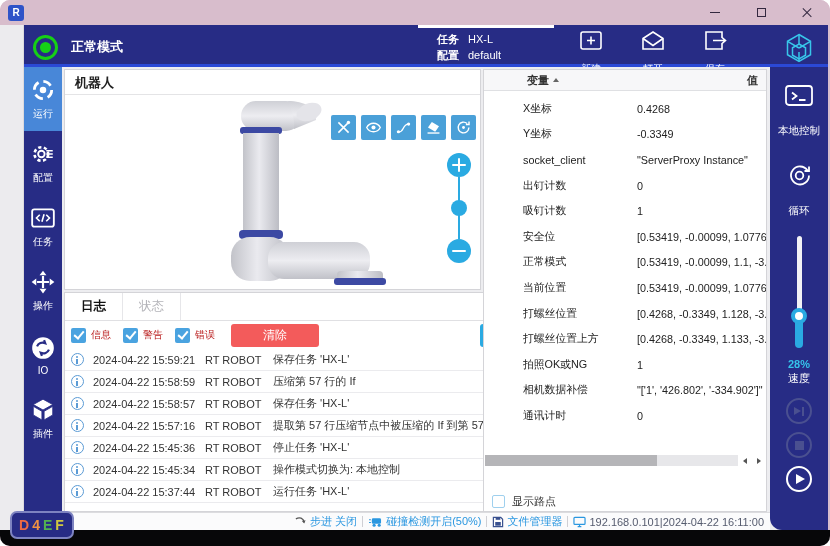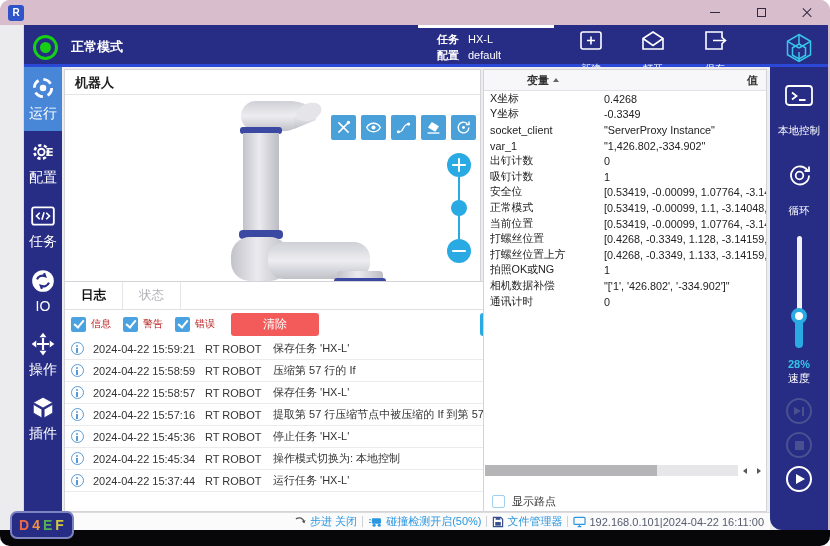--- a/index.html
+++ b/index.html
@@ -36,42 +36,42 @@
   .tc-value { font-weight:normal; }
   .topbar-buttons { position:absolute; left:545px; top:4px; display:flex; gap:18px; }
   .top-btn { width:44px; display:flex; flex-direction:column; align-items:center; color:#fff; cursor:default; }
   .top-btn svg { display:block; }
   .top-btn-label { font-size:10px; margin-top:10px;font-family:Liberation Serif, serif; }
   .brand-logo { position:absolute; right:13px; top:7px; }
 
   
   .remote-main { flex:1; display:flex; min-height:0; }
   .left-nav { width:38px; flex:none; background:#272c85; display:flex; flex-direction:column; }
-  .nav-item { height:64px; display:flex; flex-direction:column; align-items:center; justify-content:center; gap:4px; color:#fff; font-size:14px; cursor:default; }
+  .nav-item { height:64px; display:flex; flex-direction:column; align-items:center; justify-content:center; gap:4px; color:#fff; font-size:10px; cursor:default; }
   .nav-item.active { background:#4887d8; }
   .nav-item svg { display:block; }
 
   .content { flex:1; position:relative; min-width:0; background:#ededf0; }
 
   
   .robot-panel { position:absolute; left:2px; top:2px; width:417px; height:221px; background:#fff; border:1px solid #d4d4d8; }
   .rp-header { height:25px; line-height:25px; padding-left:10px; font-size:13px; font-weight:bold; color:#222; border-bottom:1px solid #e4e4e6; }
   .rp-view { position:relative; height:194px; overflow:hidden; }
   .robot-img { position:absolute; left:148px; top:4px; }
   .rp-toolbar { position:absolute; top:20px; right:4px; display:flex; gap:5px; }
   .tool-btn { width:25px; height:25px; background:#4aa0d8; border-radius:2px; display:flex; align-items:center; justify-content:center; cursor:default; }
   .rp-zoom { position:absolute; top:58px; right:8px; width:26px; display:flex; flex-direction:column; align-items:center; }
   .zbtn { width:24px; height:24px; border-radius:50%; background:#2aaae2; position:relative; flex:none; cursor:default; }
   .zbtn::before { content:""; position:absolute; left:5px; top:10.7px; width:14px; height:2.6px; background:#fff; border-radius:2px; }
   .zbtn.plus::after { content:""; position:absolute; left:10.7px; top:5px; width:2.6px; height:14px; background:#fff; border-radius:2px; }
   .zline { width:2.5px; height:25px; background:#2aaae2; }
   .zhandle { width:16px; height:16px; border-radius:50%; background:#2aaae2; margin:-2px 0; cursor:default; }
 
   
-  .log-panel { position:absolute; left:2px; top:214px; width:495px; bottom:18px; background:#fff; border:1px solid #d4d4d8; display:flex; flex-direction:column; overflow:hidden; }
+  .log-panel { position:absolute; left:2px; top:225px; width:495px; bottom:18px; background:#fff; border:1px solid #d4d4d8; display:flex; flex-direction:column; overflow:hidden; }
   .log-tabs { display:flex; height:28px; flex:none; border-bottom:1px solid #e0e0e3; }
   .log-tab { width:58px; text-align:center; line-height:27px; font-size:12.5px; border-right:1px solid #e6e6e9; cursor:default; }
   .log-tab.active { font-weight:bold; color:#111; }
   .log-tab.inactive { color:#b3b3b8; }
   .log-filters { display:flex; align-items:center; height:28px; flex:none; padding:0 6px; gap:5px; }
   .cb { width:15px; height:15px; background:#4aa3e0; border-radius:2px; position:relative; flex:none; cursor:default; }
   .cb::after { content:""; position:absolute; left:4.6px; top:1.6px; width:4px; height:8px; border:solid #fff; border-width:0 2px 2px 0; transform:rotate(40deg); }
   .filter-label { font-size:10px; color:#b91c1c; margin-right:7px; }
   .clear-btn { margin-left:4px; width:88px; height:23px; background:#f35b5b; color:#fff; font-size:12px; border-radius:3px; display:flex; align-items:center; justify-content:center; cursor:default; }
   .support-btn { margin-left:auto; height:23px; padding:0 12px; background:#2aaae2; color:#fff; font-size:12px; border-radius:3px; display:flex; align-items:center; justify-content:center; cursor:default; }
@@ -83,27 +83,27 @@
   .log-time { width:112px; flex:none; }
   .log-source { width:68px; flex:none; }
   .log-msg { flex:1; overflow:hidden; }
   .log-scrollbar { position:absolute; right:0; top:57px; bottom:0; width:13px; background:#f4f4f6; border-left:1px solid #e2e2e5; }
   .log-thumb { position:absolute; top:2px; left:2px; width:9px; height:24px; background:#dadadd; border:1px solid #c9c9cd; }
   .scroll-arrow { position:absolute; left:0; width:13px; height:11px; display:flex; align-items:center; justify-content:center; }
   .tri-up { width:0; height:0; border-left:3.5px solid transparent; border-right:3.5px solid transparent; border-bottom:4.5px solid #7a7a80; }
   .tri-down { width:0; height:0; border-left:3.5px solid transparent; border-right:3.5px solid transparent; border-top:4.5px solid #7a7a80; }
 
   
-  .vars-panel { position:absolute; left:421px; top:2px; right:3px; bottom:18px; background:#fff; border:1px solid #d4d4d8; display:flex; flex-direction:column; overflow:hidden; }
+  .vars-panel { position:absolute; left:421px; top:2px; right:3px; bottom:18px; background:#fff; border:1px solid #d4d4d8; display:flex; flex-direction:column; overflow:hidden;gap:10px; }
   .vp-header { display:flex; height:21px; flex:none; background:#f7f7f9; border-bottom:1px solid #dfe0e3; align-items:center; font-size:11px; font-weight:bold; color:#333; }
   .vp-col-name { width:118px; flex:none; text-align:center; display:flex; align-items:center; justify-content:center; gap:4px; }
   .caret-up { width:0; height:0; border-left:3.5px solid transparent; border-right:3.5px solid transparent; border-bottom:4px solid #666; }
   .vp-col-value { flex:1; text-align:right; padding-right:8px; }
   .var-row { display:flex; height:15.6px; align-items:center; font-size:10.8px; color:#222; white-space:nowrap; }
-  .var-name { width:118px; flex:none; padding-left:6px; overflow:hidden; }
+  .var-name { width:118px; flex:none; padding-left:6px; overflow:hidden;margin-left:33px; }
   .var-value { flex:1; padding-left:2px; overflow:hidden; }
   .vp-spacer { flex:1; }
   .vp-hscroll { height:13px; flex:none; display:flex; align-items:center; padding-left:1px; margin-bottom:2px; }
   .h-track { flex:1; height:11px; background:#e7e7ea; position:relative; }
   .h-thumb { position:absolute; left:0; top:0; width:68%; height:11px; background:#b5b5b8; }
   .h-arrow { width:14px; height:13px; display:flex; align-items:center; justify-content:center; flex:none; }
   .tri-left { width:0; height:0; border-top:3.5px solid transparent; border-bottom:3.5px solid transparent; border-right:4.5px solid #555; }
   .tri-right { width:0; height:0; border-top:3.5px solid transparent; border-bottom:3.5px solid transparent; border-left:4.5px solid #555; }
   .wp-row { height:20px; flex:none; display:flex; align-items:center; padding-left:8px; gap:7px; font-size:11px; color:#333;margin-top:12px; }
   .wp-cb { width:13px; height:13px; border:1.5px solid #9fd0ee; background:#fff; border-radius:2px; cursor:default; }
@@ -238,32 +238,32 @@
             <span>配置</span>
           </div>
           <div class="nav-item">
             <svg width="26" height="26" viewBox="0 0 24 24">
                 <rect x="2" y="4" width="20" height="16" rx="2" fill="none" stroke="#fff" stroke-width="1.7"></rect>
                 <path d="M9 9l-3 3 3 3M15 9l3 3-3 3M13 8.5l-2 7" stroke="#fff" stroke-width="1.5" fill="none"></path>
               </svg>
             <span>任务</span>
           </div>
           <div class="nav-item">
+            <svg width="26" height="26" viewBox="0 0 24 24" fill="#fff">
+                <path d="M12 1.5l3.2 4.3H8.8zM12 22.5l-3.2-4.3h6.4zM1.5 12l4.3-3.2v6.4zM22.5 12l-4.3 3.2V8.8z"></path>
+                <path d="M11 6.5h2v11h-2zM6.5 11h11v2h-11z"></path>
+              </svg>
+            <span>操作</span>
+          </div>
+          <div class="nav-item">
             <svg width="26" height="26" viewBox="0 0 24 24">
                 <circle cx="12" cy="12" r="10" fill="#fff"></circle>
                 <path d="M6.5 10.5c1.2-3 4.5-4.2 7.5-3l-1-2.8M17.5 13.5c-1.2 3-4.5 4.2-7.5 3l1 2.8" stroke="#272c85" stroke-width="2" fill="none"></path>
               </svg>
             <span>IO</span>
-          </div>
-          <div class="nav-item">
-            <svg width="26" height="26" viewBox="0 0 24 24" fill="#fff">
-                <path d="M12 1.5l3.2 4.3H8.8zM12 22.5l-3.2-4.3h6.4zM1.5 12l4.3-3.2v6.4zM22.5 12l-4.3 3.2V8.8z"></path>
-                <path d="M11 6.5h2v11h-2zM6.5 11h11v2h-11z"></path>
-              </svg>
-            <span>操作</span>
           </div>
           <div class="nav-item">
             <svg width="26" height="26" viewBox="0 0 24 24" fill="#fff" stroke="#272c85" stroke-width="0.8">
                 <path d="M12 2l9 5-9 5-9-5z"></path>
                 <path d="M3 8.6v8l8 4.6v-8z"></path>
                 <path d="M21 8.6v8l-8 4.6v-8z"></path>
               </svg>
             <span>插件</span>
           </div>
         </nav>
@@ -429,24 +429,20 @@
                 <span class="var-name">X坐标</span>
                 <span class="var-value">0.4268</span>
               </div>
             <div class="var-row">
                 <span class="var-name">Y坐标</span>
                 <span class="var-value">-0.3349</span>
               </div>
             <div class="var-row">
                 <span class="var-name">socket_client</span>
                 <span class="var-value">"ServerProxy Instance"</span>
-              </div>
-            <div class="var-row">
-                <span class="var-name">var_1</span>
-                <span class="var-value">"1,426.802,-334.902"</span>
               </div>
             <div class="var-row">
                 <span class="var-name">出钉计数</span>
                 <span class="var-value">0</span>
               </div>
             <div class="var-row">
                 <span class="var-name">吸钉计数</span>
                 <span class="var-value">1</span>
               </div>
             <div class="var-row">

